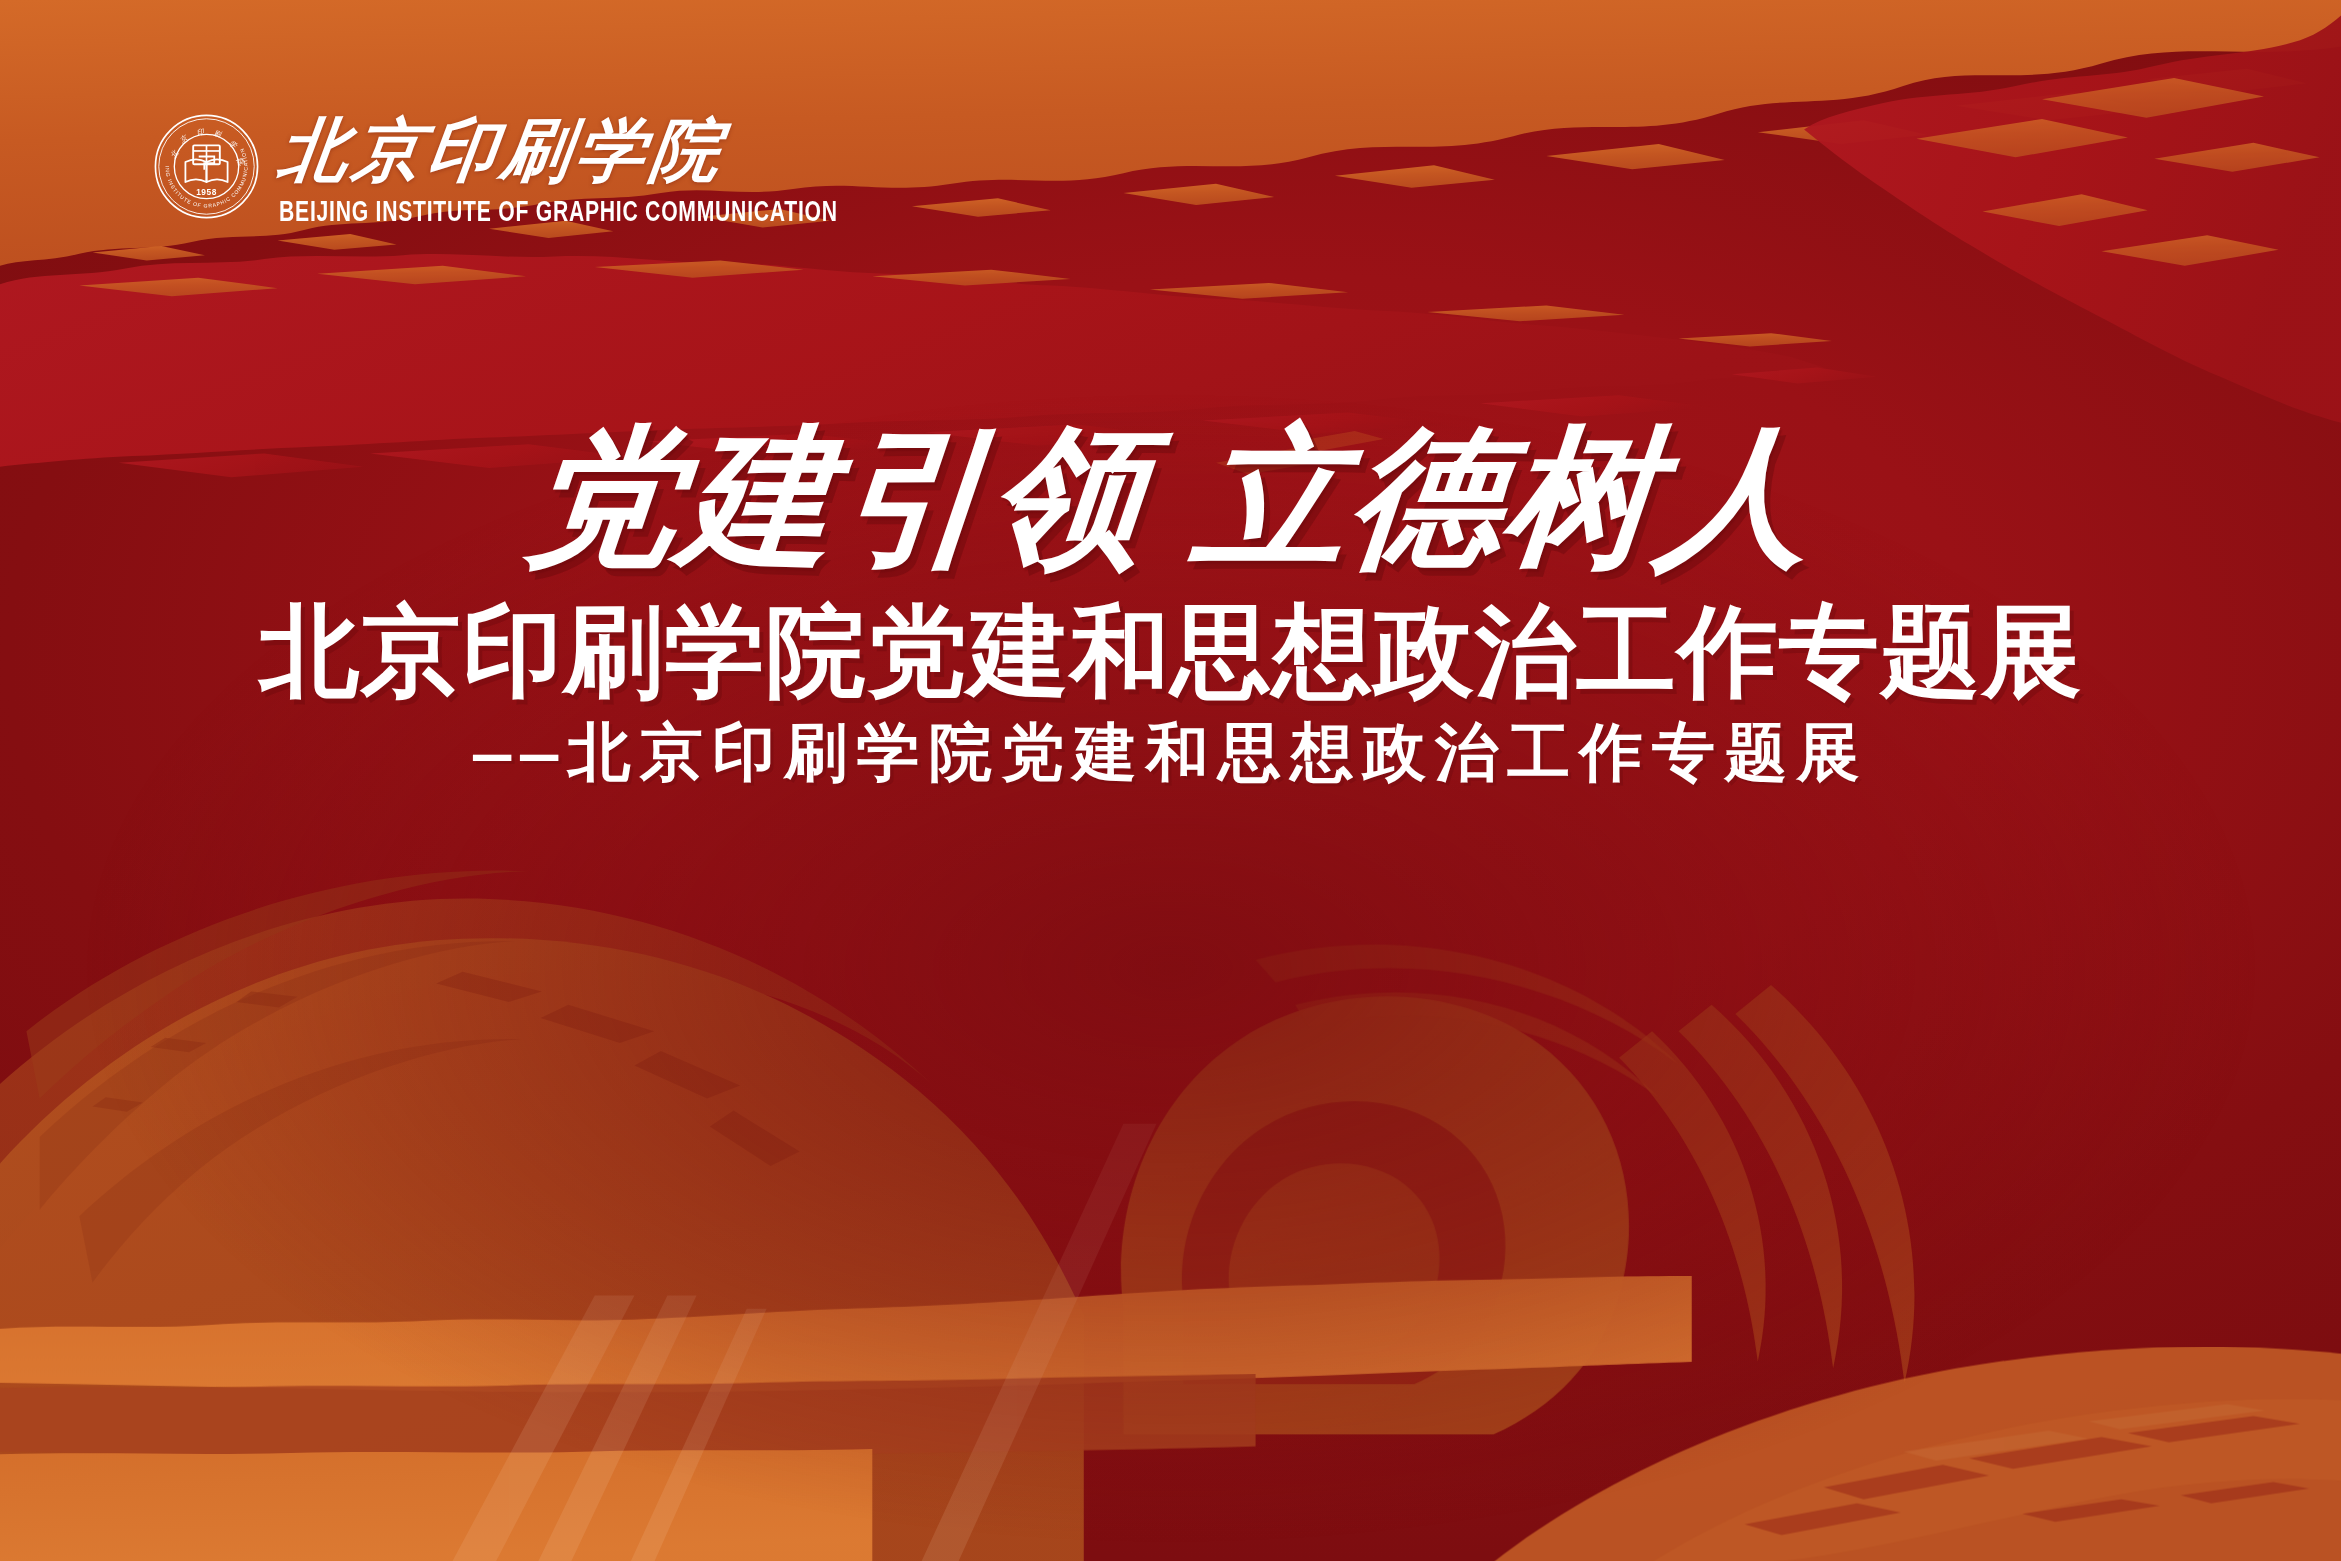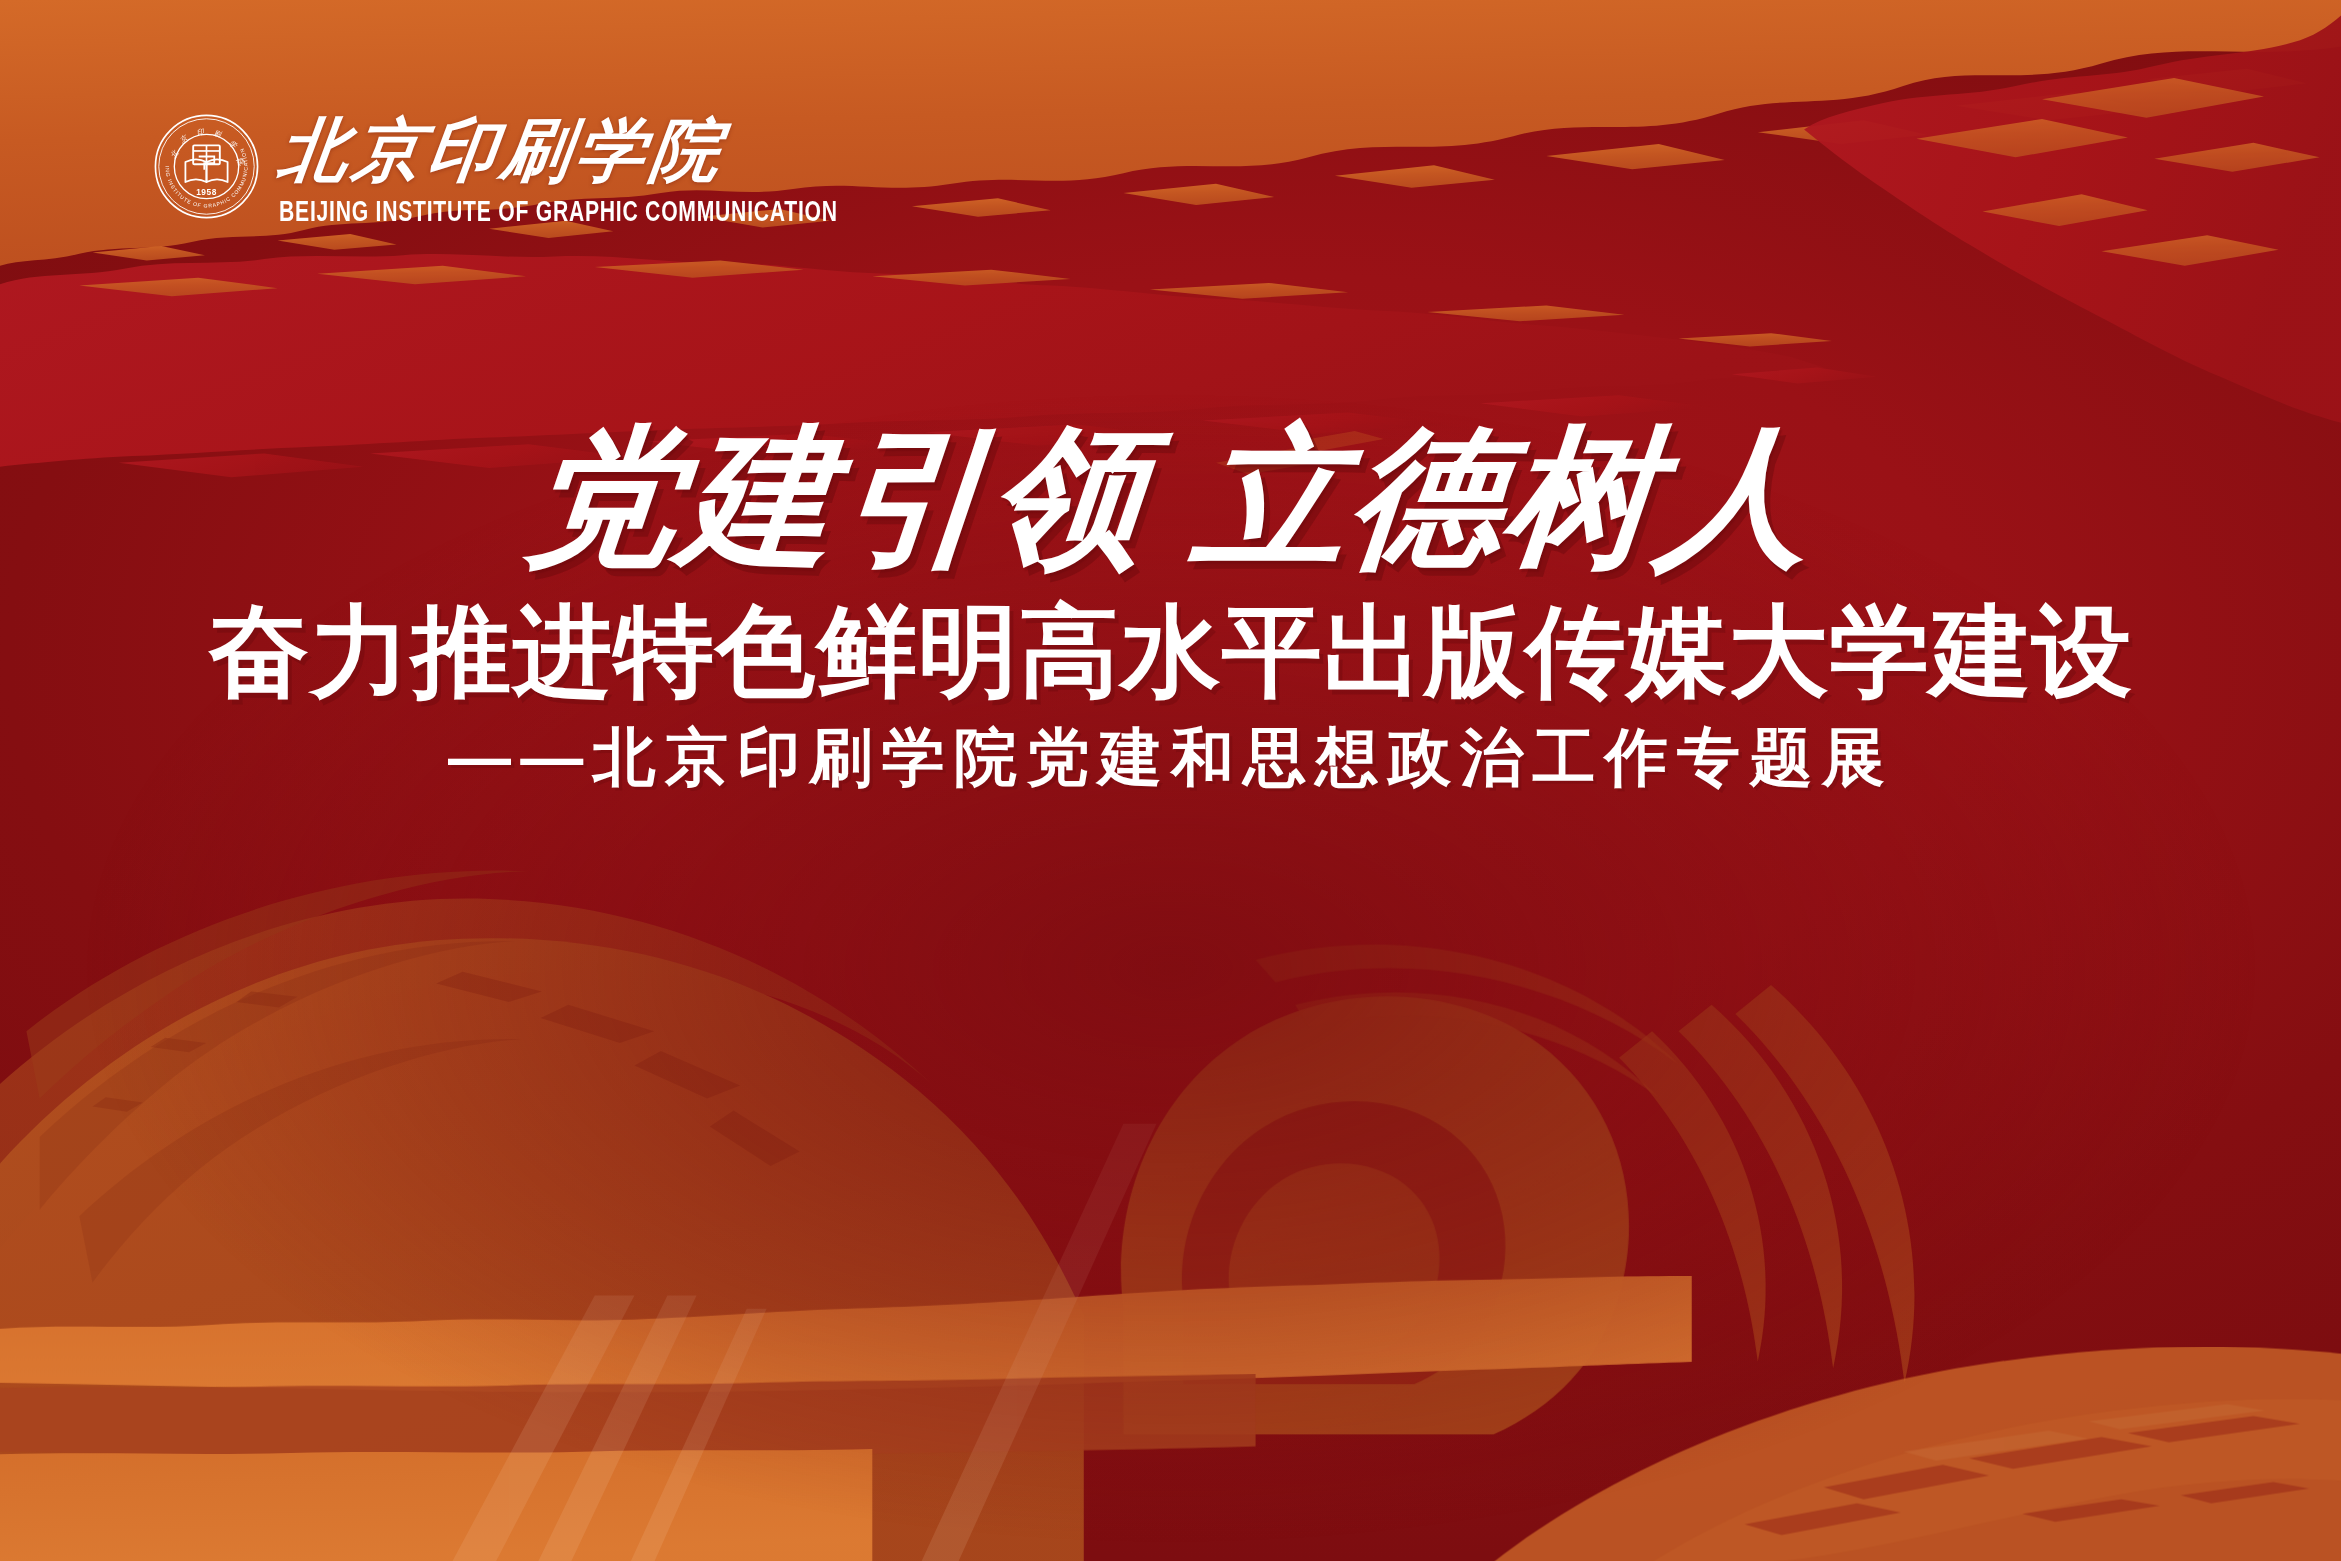--- a/index.html
+++ b/index.html
@@ -99,21 +99,21 @@
     font-weight:700;
     font-size:100px;
     line-height:1;
     color:#ffffff;
     letter-spacing:1.3px;
     white-space:nowrap;
     text-shadow:4px 4.6px 0 rgba(96,8,11,.30);
   }
   .t-sub2{
     margin-top:22.5px;
-    font-family:Liberation Sans, sans-serif;
+    font-family:Liberation Mono, monospace;
     font-weight:700;
     font-size:63px;
     line-height:1;
     color:#ffffff;
     letter-spacing:9.3px;
     white-space:nowrap;
     text-shadow:3.3px 3.3px 0 rgba(96,8,11,.26);
   }
 </style>
 </head>
@@ -434,18 +434,18 @@
     <div id="wordmark">
       <span class="cn-word">北京印刷学院</span>
       <span class="en-word">BEIJING INSTITUTE OF GRAPHIC COMMUNICATION</span>
     </div>
   </div>
 
   <div id="title-block">
     <div class="t-main">
       <span>党建引领</span><span class="gap"></span><span>立德树人</span>
     </div>
-    <div class="t-sub">奋力推进特色鲜明高水平出版传媒大学建设</div>
+    <div class="t-sub">北京印刷学院党建和思想政治工作专题展</div>
     <div class="t-sub2">——北京印刷学院党建和思想政治工作专题展</div>
   </div>
 
 </div>
 
 
 </body></html>

